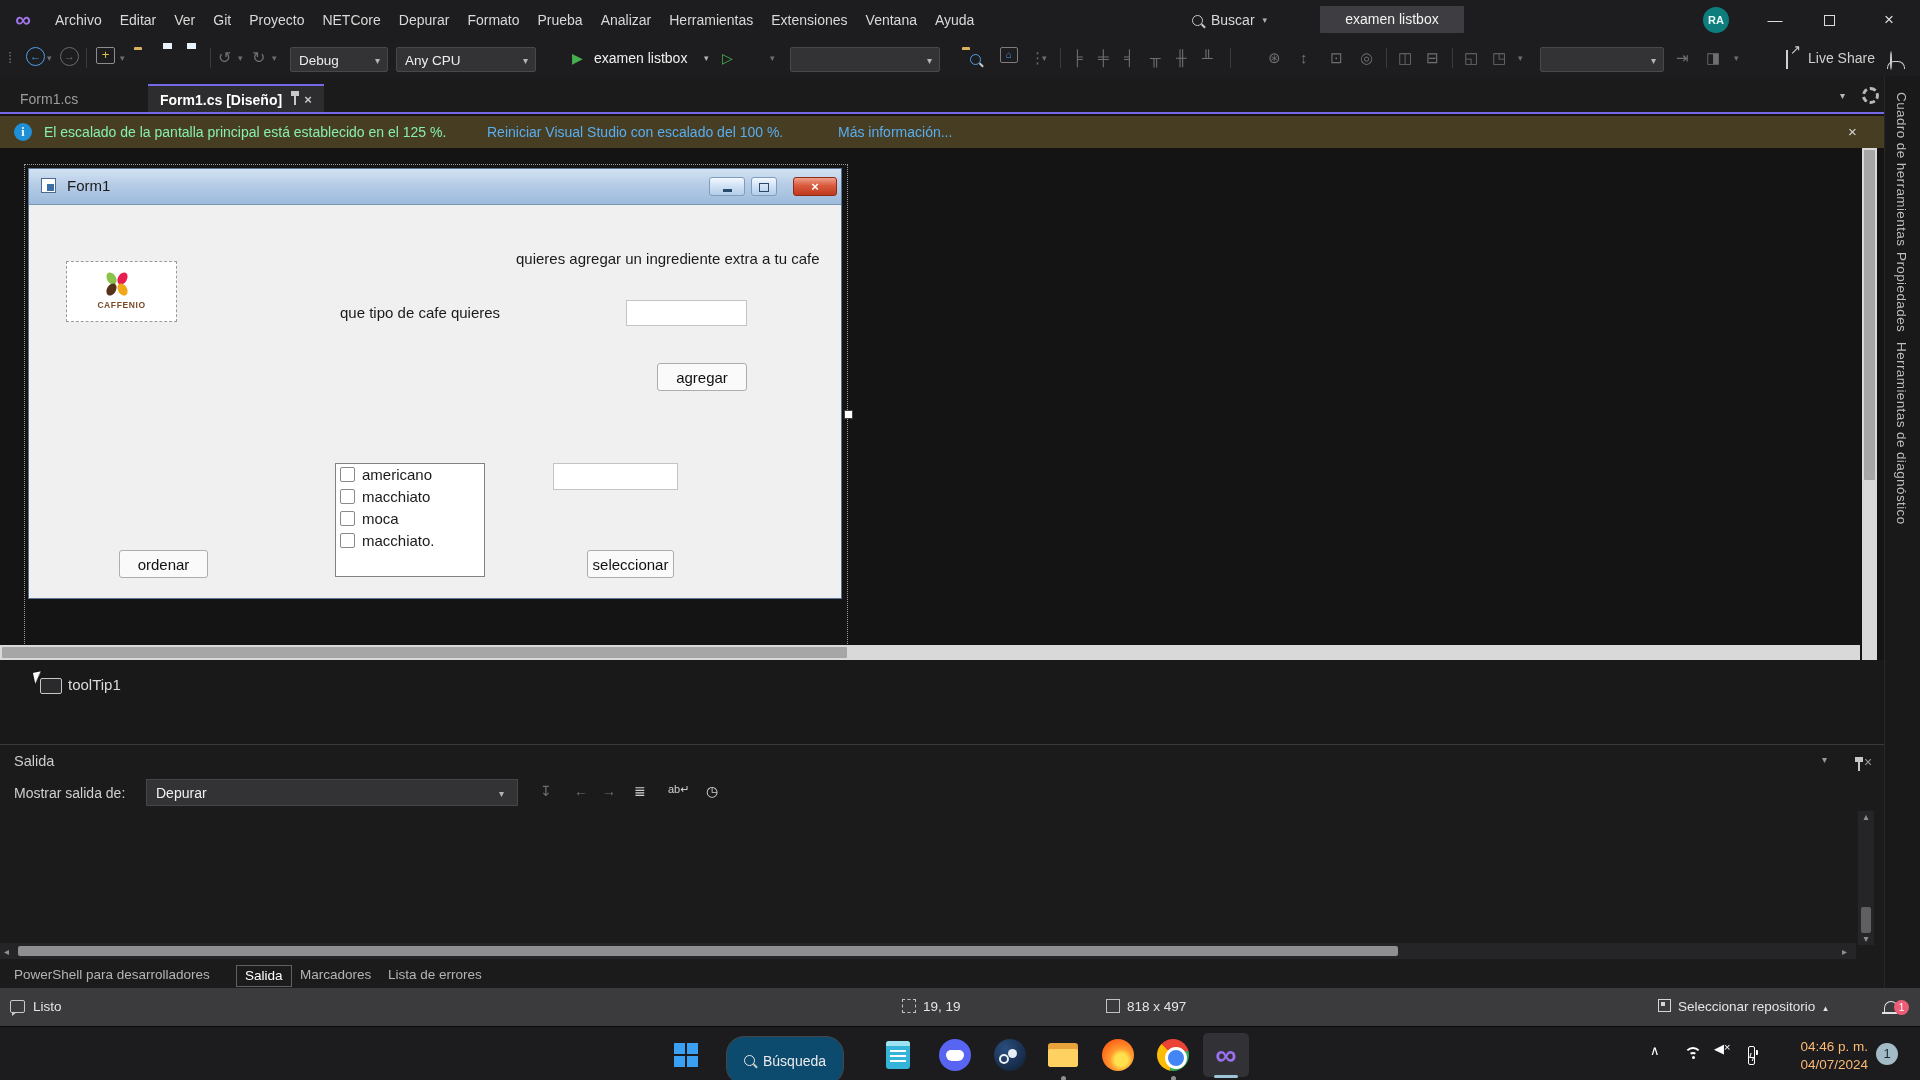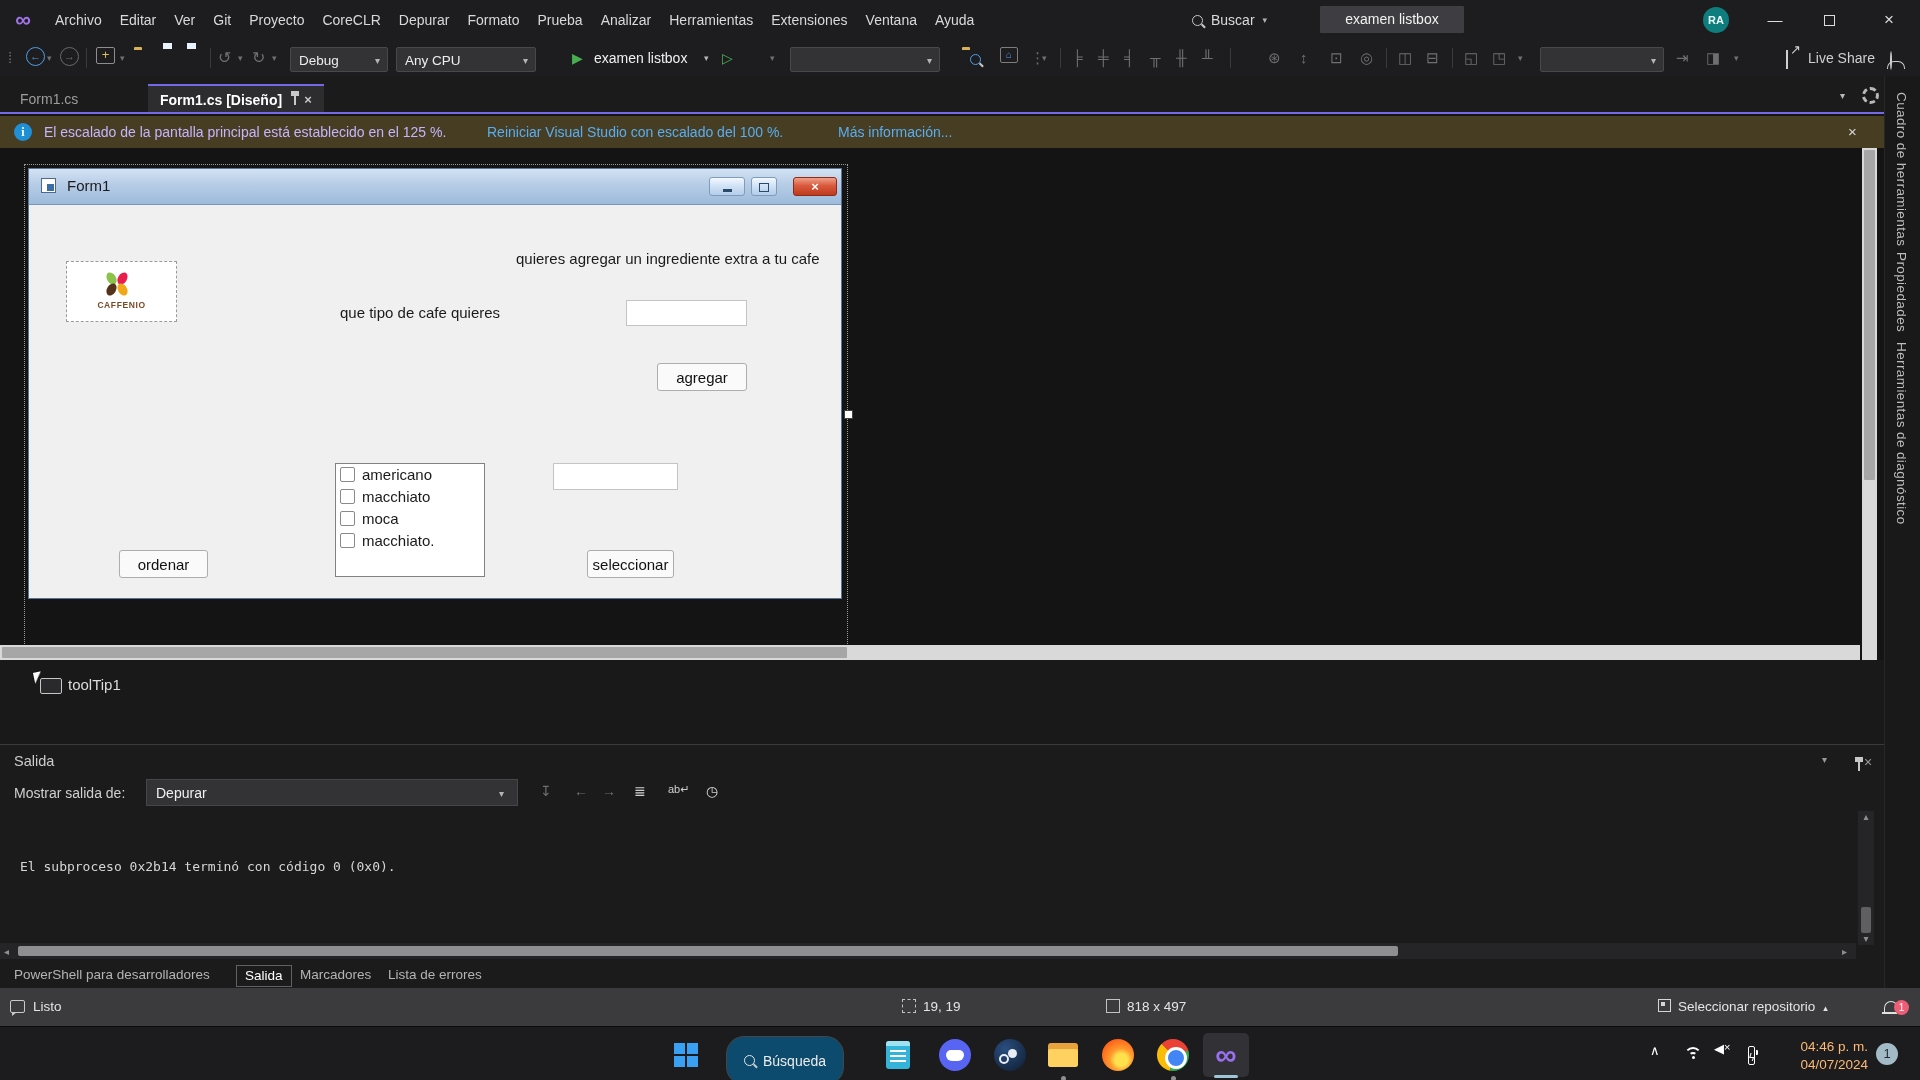--- a/index.html
+++ b/index.html
@@ -157,21 +157,21 @@
 
 <div id="screen">
 
   <div class="abs titlebar flex">
     <div class="vslogo">∞</div>
     <div class="menu">Archivo</div>
     <div class="menu">Editar</div>
     <div class="menu">Ver</div>
     <div class="menu">Git</div>
     <div class="menu">Proyecto</div>
-    <div class="menu">CoreCLR</div>
+    <div class="menu">NETCore</div>
     <div class="menu">Depurar</div>
     <div class="menu">Formato</div>
     <div class="menu">Prueba</div>
     <div class="menu">Analizar</div>
     <div class="menu">Herramientas</div>
     <div class="menu">Extensiones</div>
     <div class="menu">Ventana</div>
     <div class="menu">Ayuda</div>
   </div>
   <div class="abs flex" style="left:1192px;top:0;height:40px;gap:8px">
@@ -260,21 +260,21 @@
       <span class="pin"></span>
       <span style="color:#c8c8c8;font-size:13px">×</span>
     </div>
     <span class="abs" style="left:1840px;top:14px;font-size:10px;color:#b9b9b9">▾</span>
     <span class="abs gear" style="left:1862px;top:11px"></span>
   </div>
   <div class="abs accentline"></div>
 
   <div class="abs infobar">
     <span class="abs info-ico">i</span>
-    <span class="abs" style="left:44px;top:8px;color:#c4b5fd">El escalado de la pantalla principal está establecido en el 125 %.</span>
+    <span class="abs" style="left:44px;top:8px;color:#86efac">El escalado de la pantalla principal está establecido en el 125 %.</span>
     <span class="abs ilink" style="left:487px;top:8px">Reiniciar Visual Studio con escalado del 100 %.</span>
     <span class="abs ilink" style="left:838px;top:8px">Más información...</span>
     <span class="abs" style="left:1848px;top:7px;font-size:15px;color:#d8d8d8">×</span>
   </div>
 
   <div class="abs designer">
     <div class="abs marquee">
       <div class="form">
         <div class="ftitle">
           <span class="ficon"></span>
@@ -349,21 +349,20 @@
     <span class="otool gray" style="left:540px"></span>
     <span class="otool gray" style="left:540px">↧</span>
     
     <span class="otool gray" style="left:574px">←</span>
     <span class="otool gray" style="left:602px">→</span>
     <span class="otool lite" style="left:634px">≣</span>
     
     <span class="otool lite" style="left:668px;font-size:11px">ab↵</span>
     <span class="otool lite" style="left:706px">◷</span>
     <div class="otext">
-      <div class="oline">El subproceso 0x2b14 terminó con código 0 (0x0).</div>
       
       
       
       
     </div>
     <div class="vscroll">
       <span>▴</span>
       <span class="vthumb"></span>
       <span class="abs" style="left:0;bottom:1px;width:16px;text-align:center">▾</span>
     </div>

